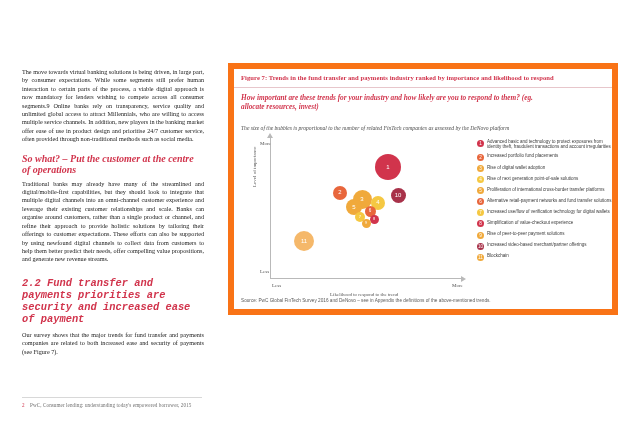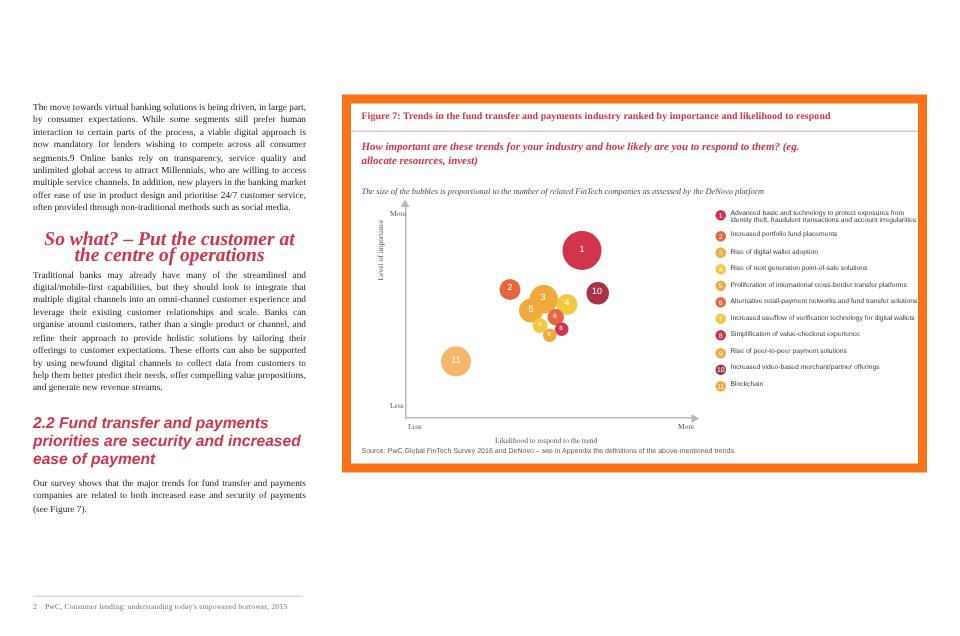--- a/index.html
+++ b/index.html
@@ -32,27 +32,26 @@
     line-height: 8.4px;
     color: #1a1a1a;
     text-align: justify;
     margin: 0 0 9px 0;
   }
   .head-red {
     font-family: "Liberation Serif", serif;
     font-style: italic;
     font-weight: bold;
     color: #d1344c;
-    font-size: 13px;
+    font-size: 10px;
     line-height: 11px;
     margin: 0 0 5px 0;
-    text-align: center;
   }
   .head-red-2 {
-    font-family: Liberation Sans, sans-serif;
+    font-family: Liberation Mono, monospace;
     font-style: italic;
     font-weight: bold;
     color: #d1344c;
     font-size: 10.4px;
     line-height: 12px;
     margin: 13px 0 6px 0;
   }
 
   
   .footer {

